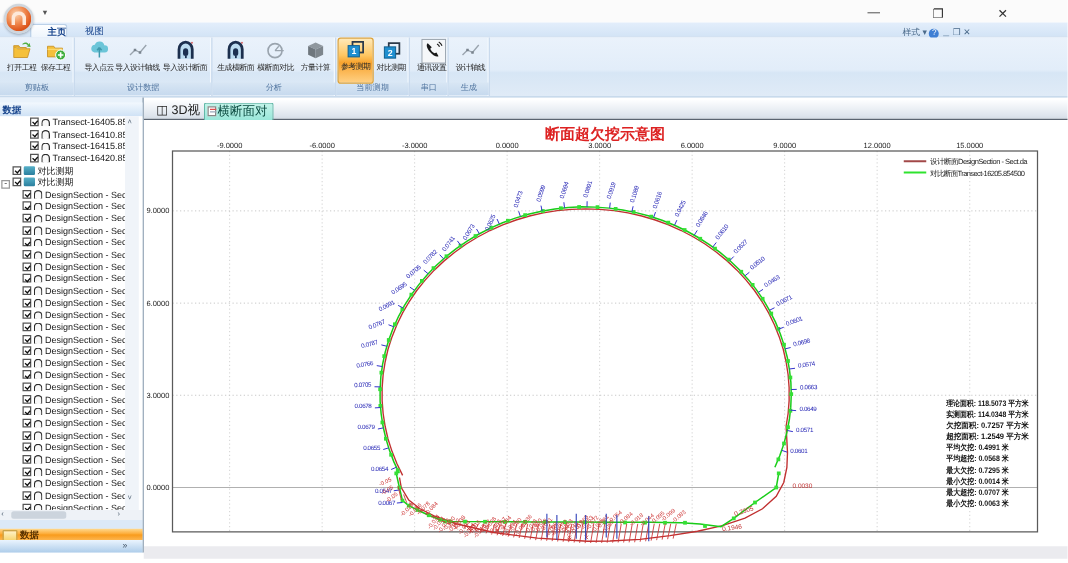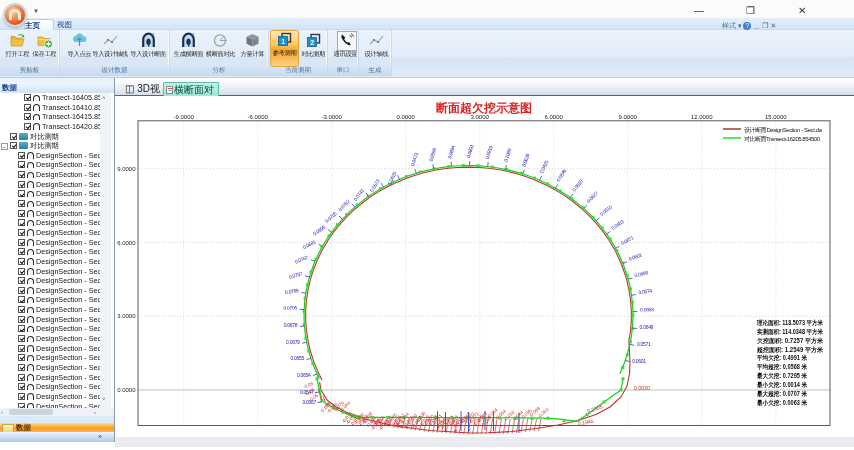--- a/index.html
+++ b/index.html
@@ -4,21 +4,21 @@
 * { margin:0; padding:0; box-sizing:border-box; }
 html,body { width:854px; height:450px; overflow:hidden; background:#fff;
   font-family:"Liberation Sans",sans-serif; }
 
 
 #titlebar { position:absolute; left:0; top:0; width:854px; height:18px; background:#fbfbfb; }
 #winbtns { position:absolute; top:5px; left:680px; width:140px; color:#333; font-size:10px; }
 #tabrow { position:absolute; left:0; top:18px; width:854px; height:11.5px;
   background:linear-gradient(#e3eefb,#d3e4f6); border-bottom:1px solid #c8daee; }
 .rtab { position:absolute; top:0.5px; height:11px; font-size:7.5px; color:#15428b;
-  text-align:left; line-height:11px;font-family:Liberation Serif, serif; }
+  text-align:right; line-height:11px;font-family:Liberation Serif, serif; }
 #tab1 { left:24px; width:30px; background:linear-gradient(#fdfeff,#eef5fc); border:1px solid #bcd1e8; border-bottom:none; border-radius:3px 3px 0 0; font-weight:bold; }
 #tab2 { left:57px; width:26px; }
 #ribbonbtns { position:absolute; top:20.5px; left:722px; font-size:7px; color:#4a6a8a; }
 
 #ribbon { position:absolute; left:0; top:30px; width:854px; height:48px;
   background:linear-gradient(#eaf2fb 0%,#e2edf9 55%,#d7e6f5 60%,#e0ebf7 100%);
   border-bottom:1px solid #b9cfe6; }
 .grp { position:absolute; top:0; height:47px; border-right:1px solid #c9daed;
   box-shadow:inset -1px 0 0 #f4f9fe; }
 .glabel { position:absolute; bottom:1px; width:100%; text-align:center;

